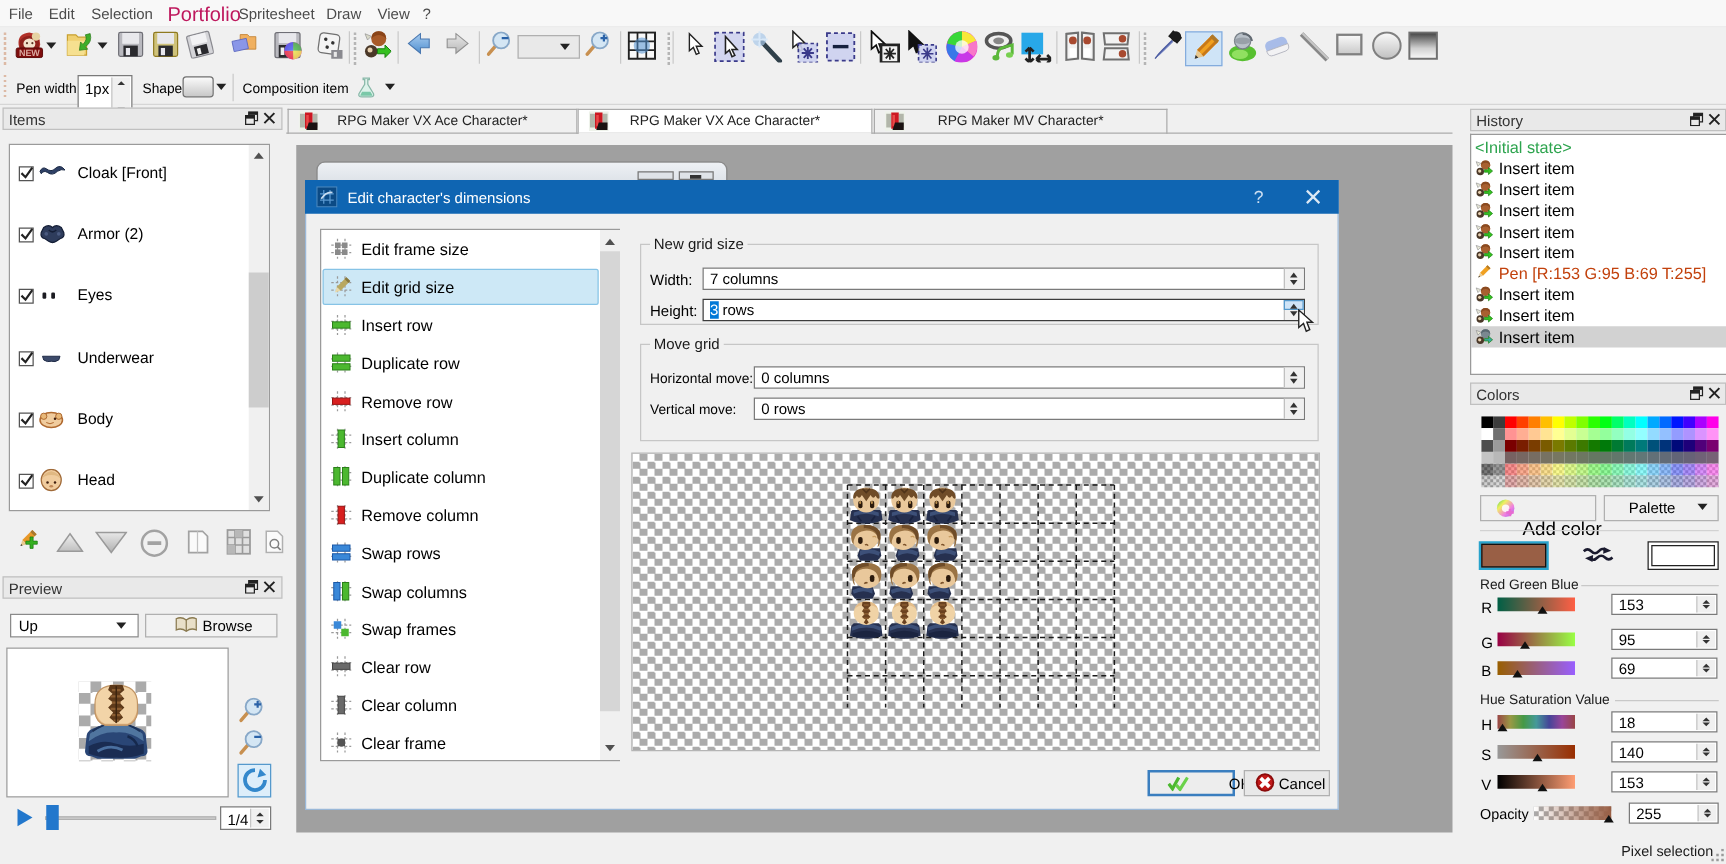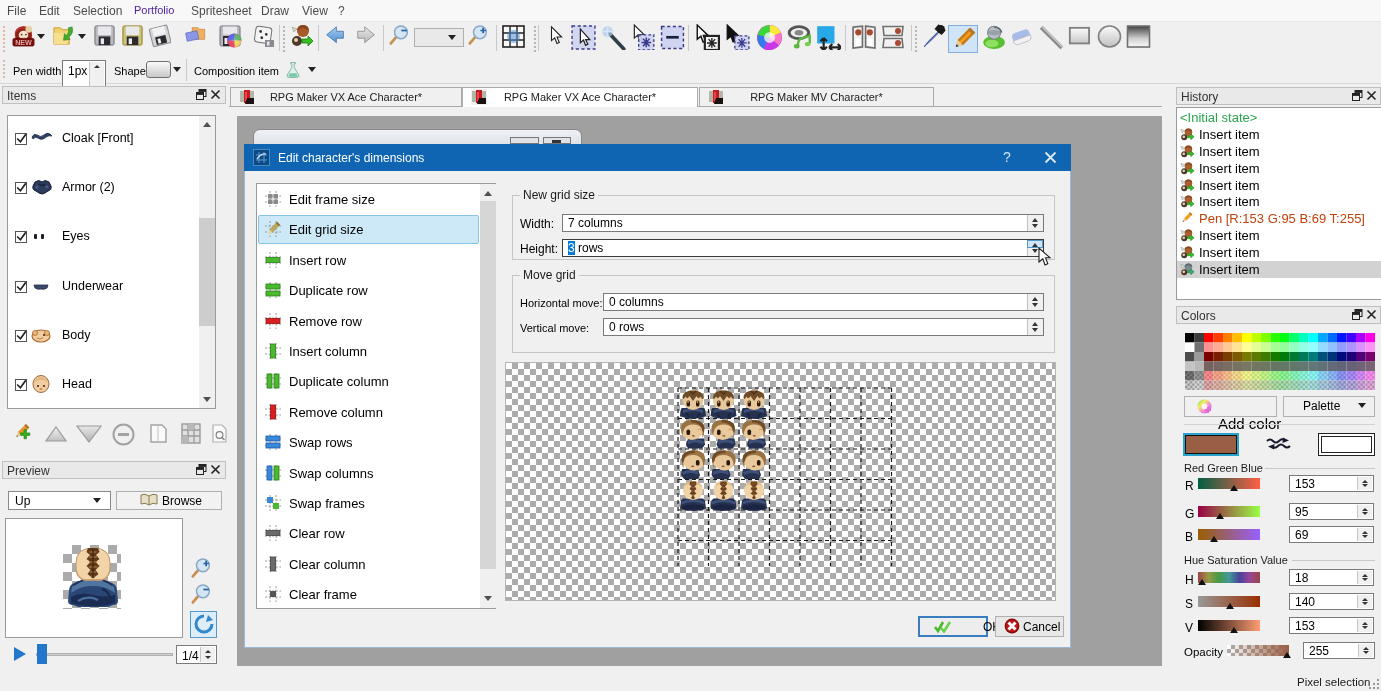--- a/index.html
+++ b/index.html
@@ -11,21 +11,21 @@
 .spinbtns{position:absolute;right:1px;top:1px;bottom:1px;width:15px;background:#f0f0f0;border-left:1px solid #c5c5c5;}
 .spinbtns:before{content:"";position:absolute;left:50%;margin-left:-3.5px;top:3px;border-left:3.5px solid transparent;border-right:3.5px solid transparent;border-bottom:3.5px solid #333;width:0;}
 .spinbtns:after{content:"";position:absolute;left:50%;margin-left:-3.5px;bottom:3px;border-left:3.5px solid transparent;border-right:3.5px solid transparent;border-top:3.5px solid #333;width:0;}
 .tri{width:0;height:0;position:absolute;}
 
 </style></head><body>
 <div class="ab" style="left:0;top:0;width:1381px;height:22px;background:#f8f8f8;border-bottom:1px solid #e8e8e8;"></div>
 <div class="ab" style="left:7px;top:4px;font-size:12px;color:#4c4c4c;">File</div>
 <div class="ab" style="left:39px;top:4px;font-size:12px;color:#4c4c4c;">Edit</div>
 <div class="ab" style="left:73px;top:4px;font-size:12px;color:#4c4c4c;">Selection</div>
-<div class="ab" style="left:134px;top:4px;font-size:11px;color:#4c1d95;">Portfolio</div>
+<div class="ab" style="left:134px;top:4px;font-size:16px;color:#be185d;">Portfolio</div>
 <div class="ab" style="left:191px;top:4px;font-size:12px;color:#4c4c4c;">Spritesheet</div>
 <div class="ab" style="left:261px;top:4px;font-size:12px;color:#4c4c4c;">Draw</div>
 <div class="ab" style="left:302px;top:4px;font-size:12px;color:#4c4c4c;">View</div>
 <div class="ab" style="left:338px;top:4px;font-size:12px;color:#4c4c4c;">?</div>
 <div class="ab" style="left:0;top:22px;width:1381px;height:33px;background:#f0f0f0;"></div>
 <div class="ab" style="left:3px;top:26px;width:2px;height:26px;background:repeating-linear-gradient(to bottom,#c9835a 0 2px,transparent 2px 4px);opacity:.5"></div>
 <svg class="ab" style="left:12px;top:24px;" width="23" height="23" viewBox="0 0 24 24">
 <path d="M3 12 Q2 3 12 2 Q21 3 21 12 L20 17 L4 17 Z" fill="#b13028"></path>
 <path d="M4 9 Q7 5 12 5 Q17 5 20 9 L20 15 L4 15 Z" fill="#8f211c"></path>
 <ellipse cx="12" cy="11.5" rx="5" ry="4.5" fill="#f3e2cc"></ellipse>

